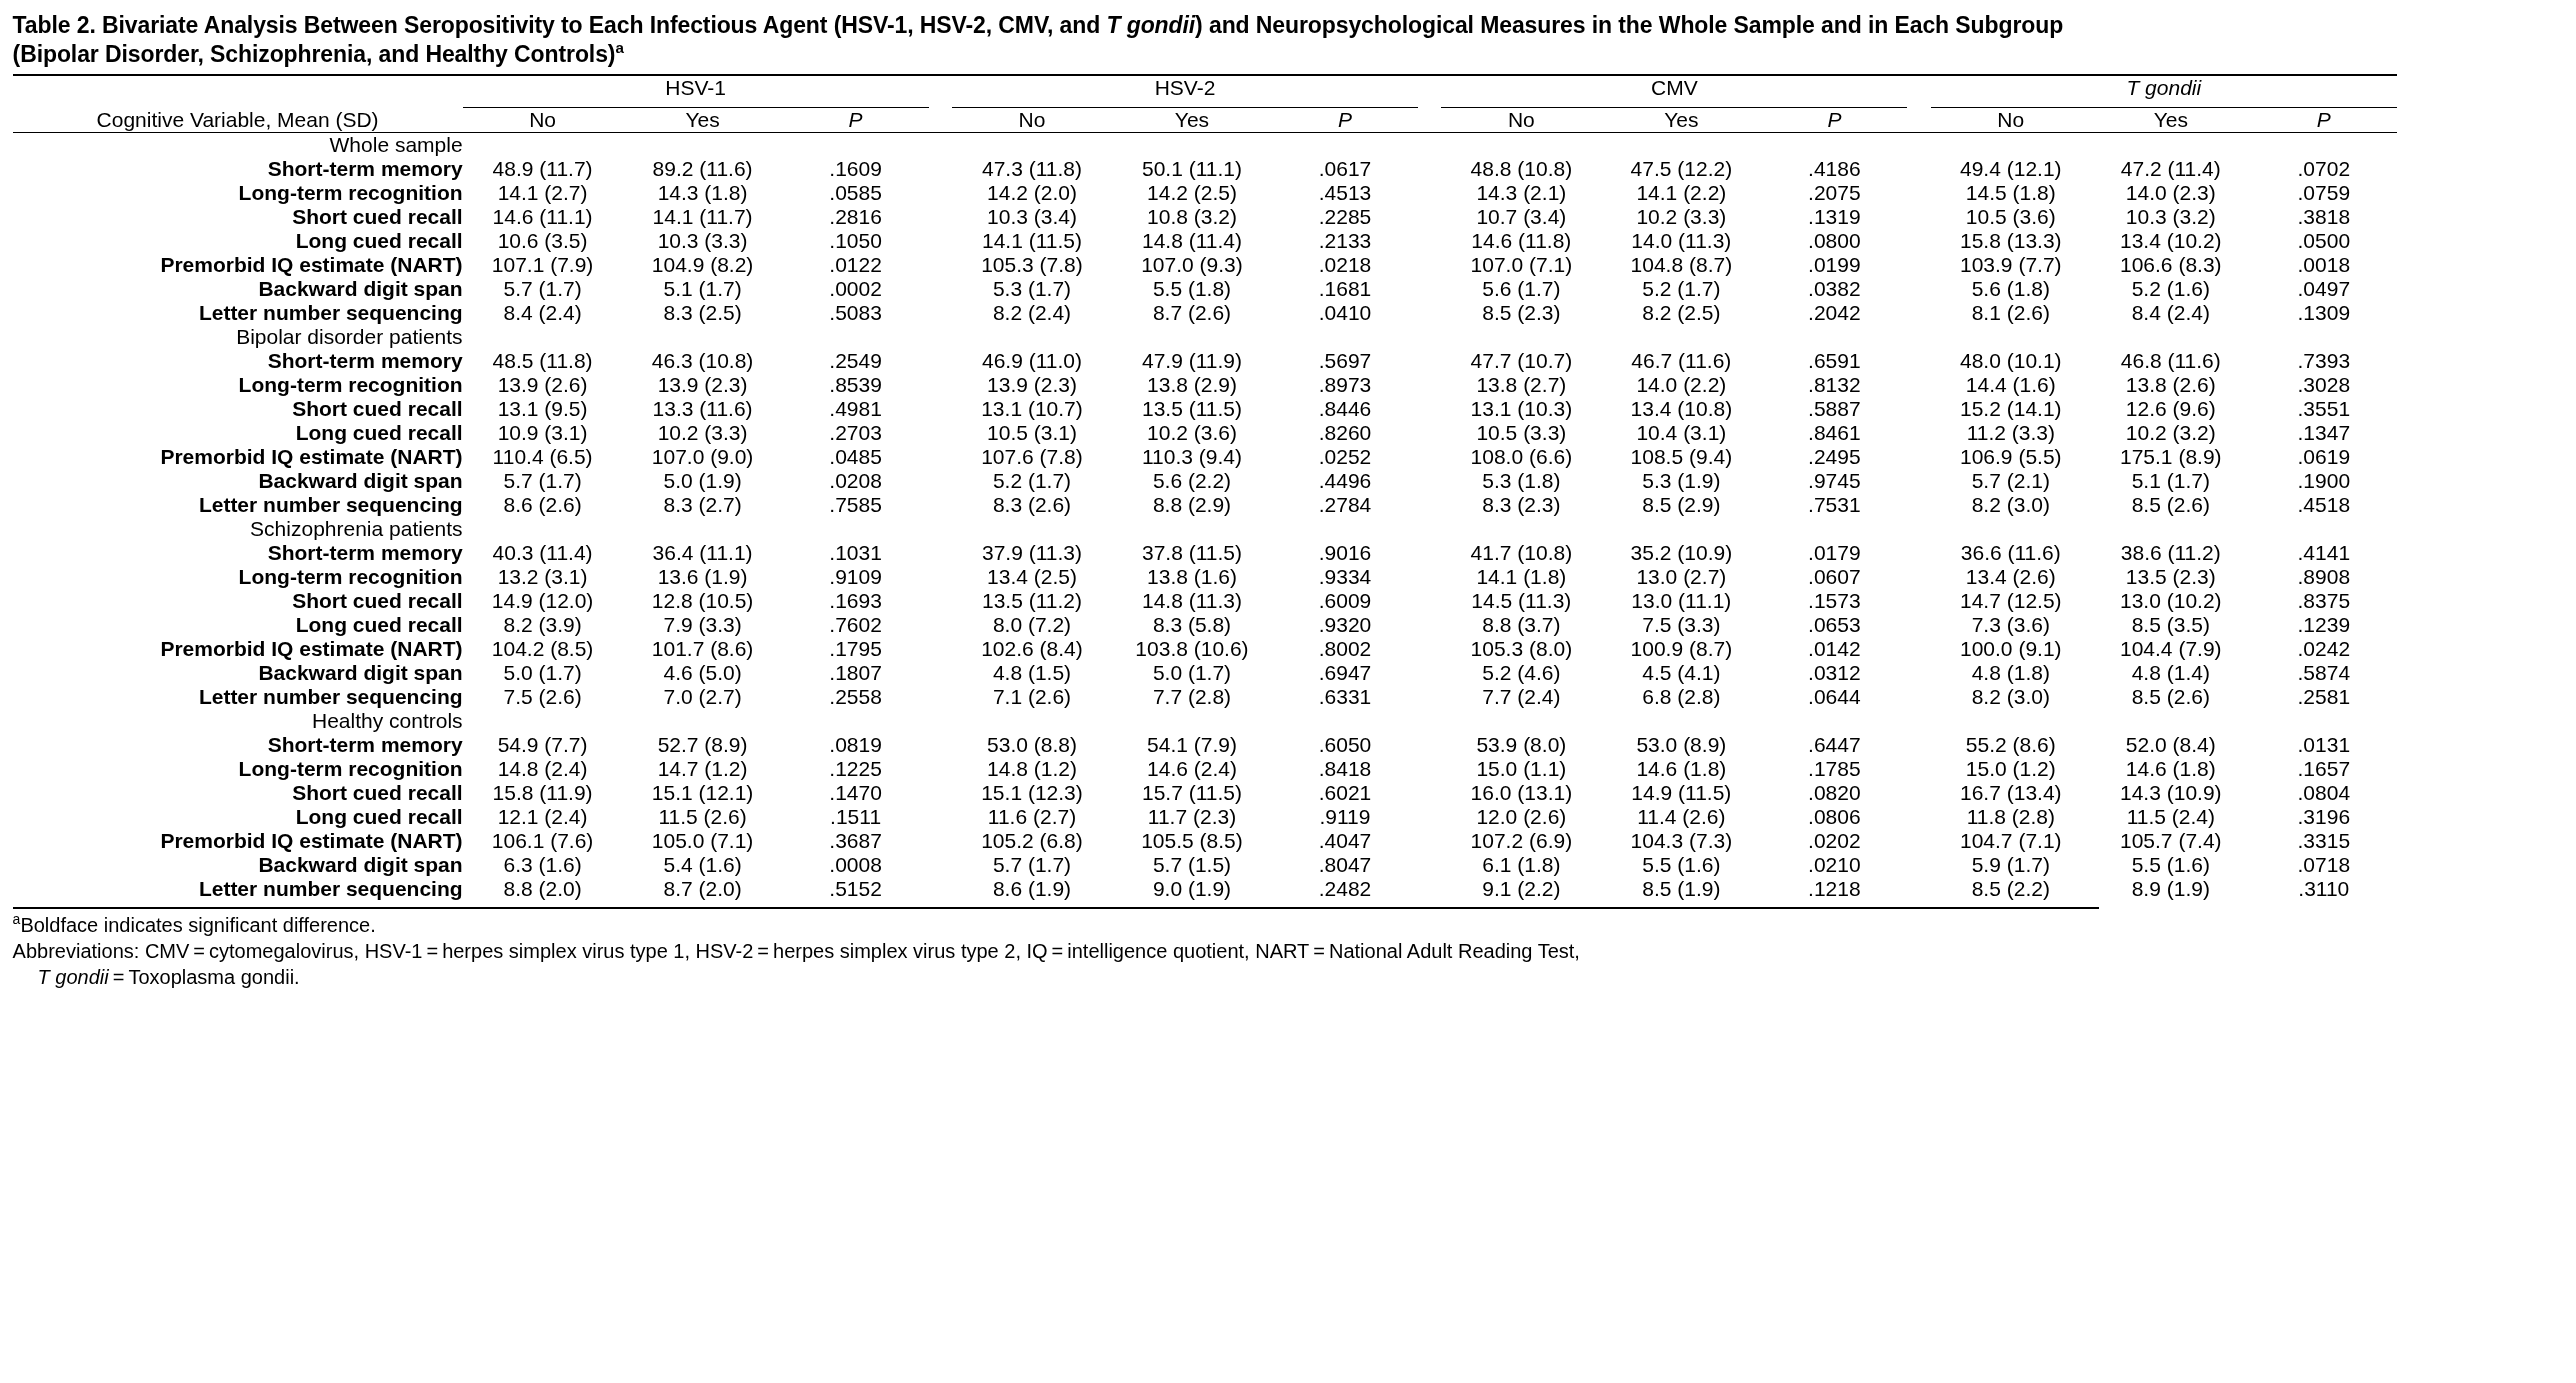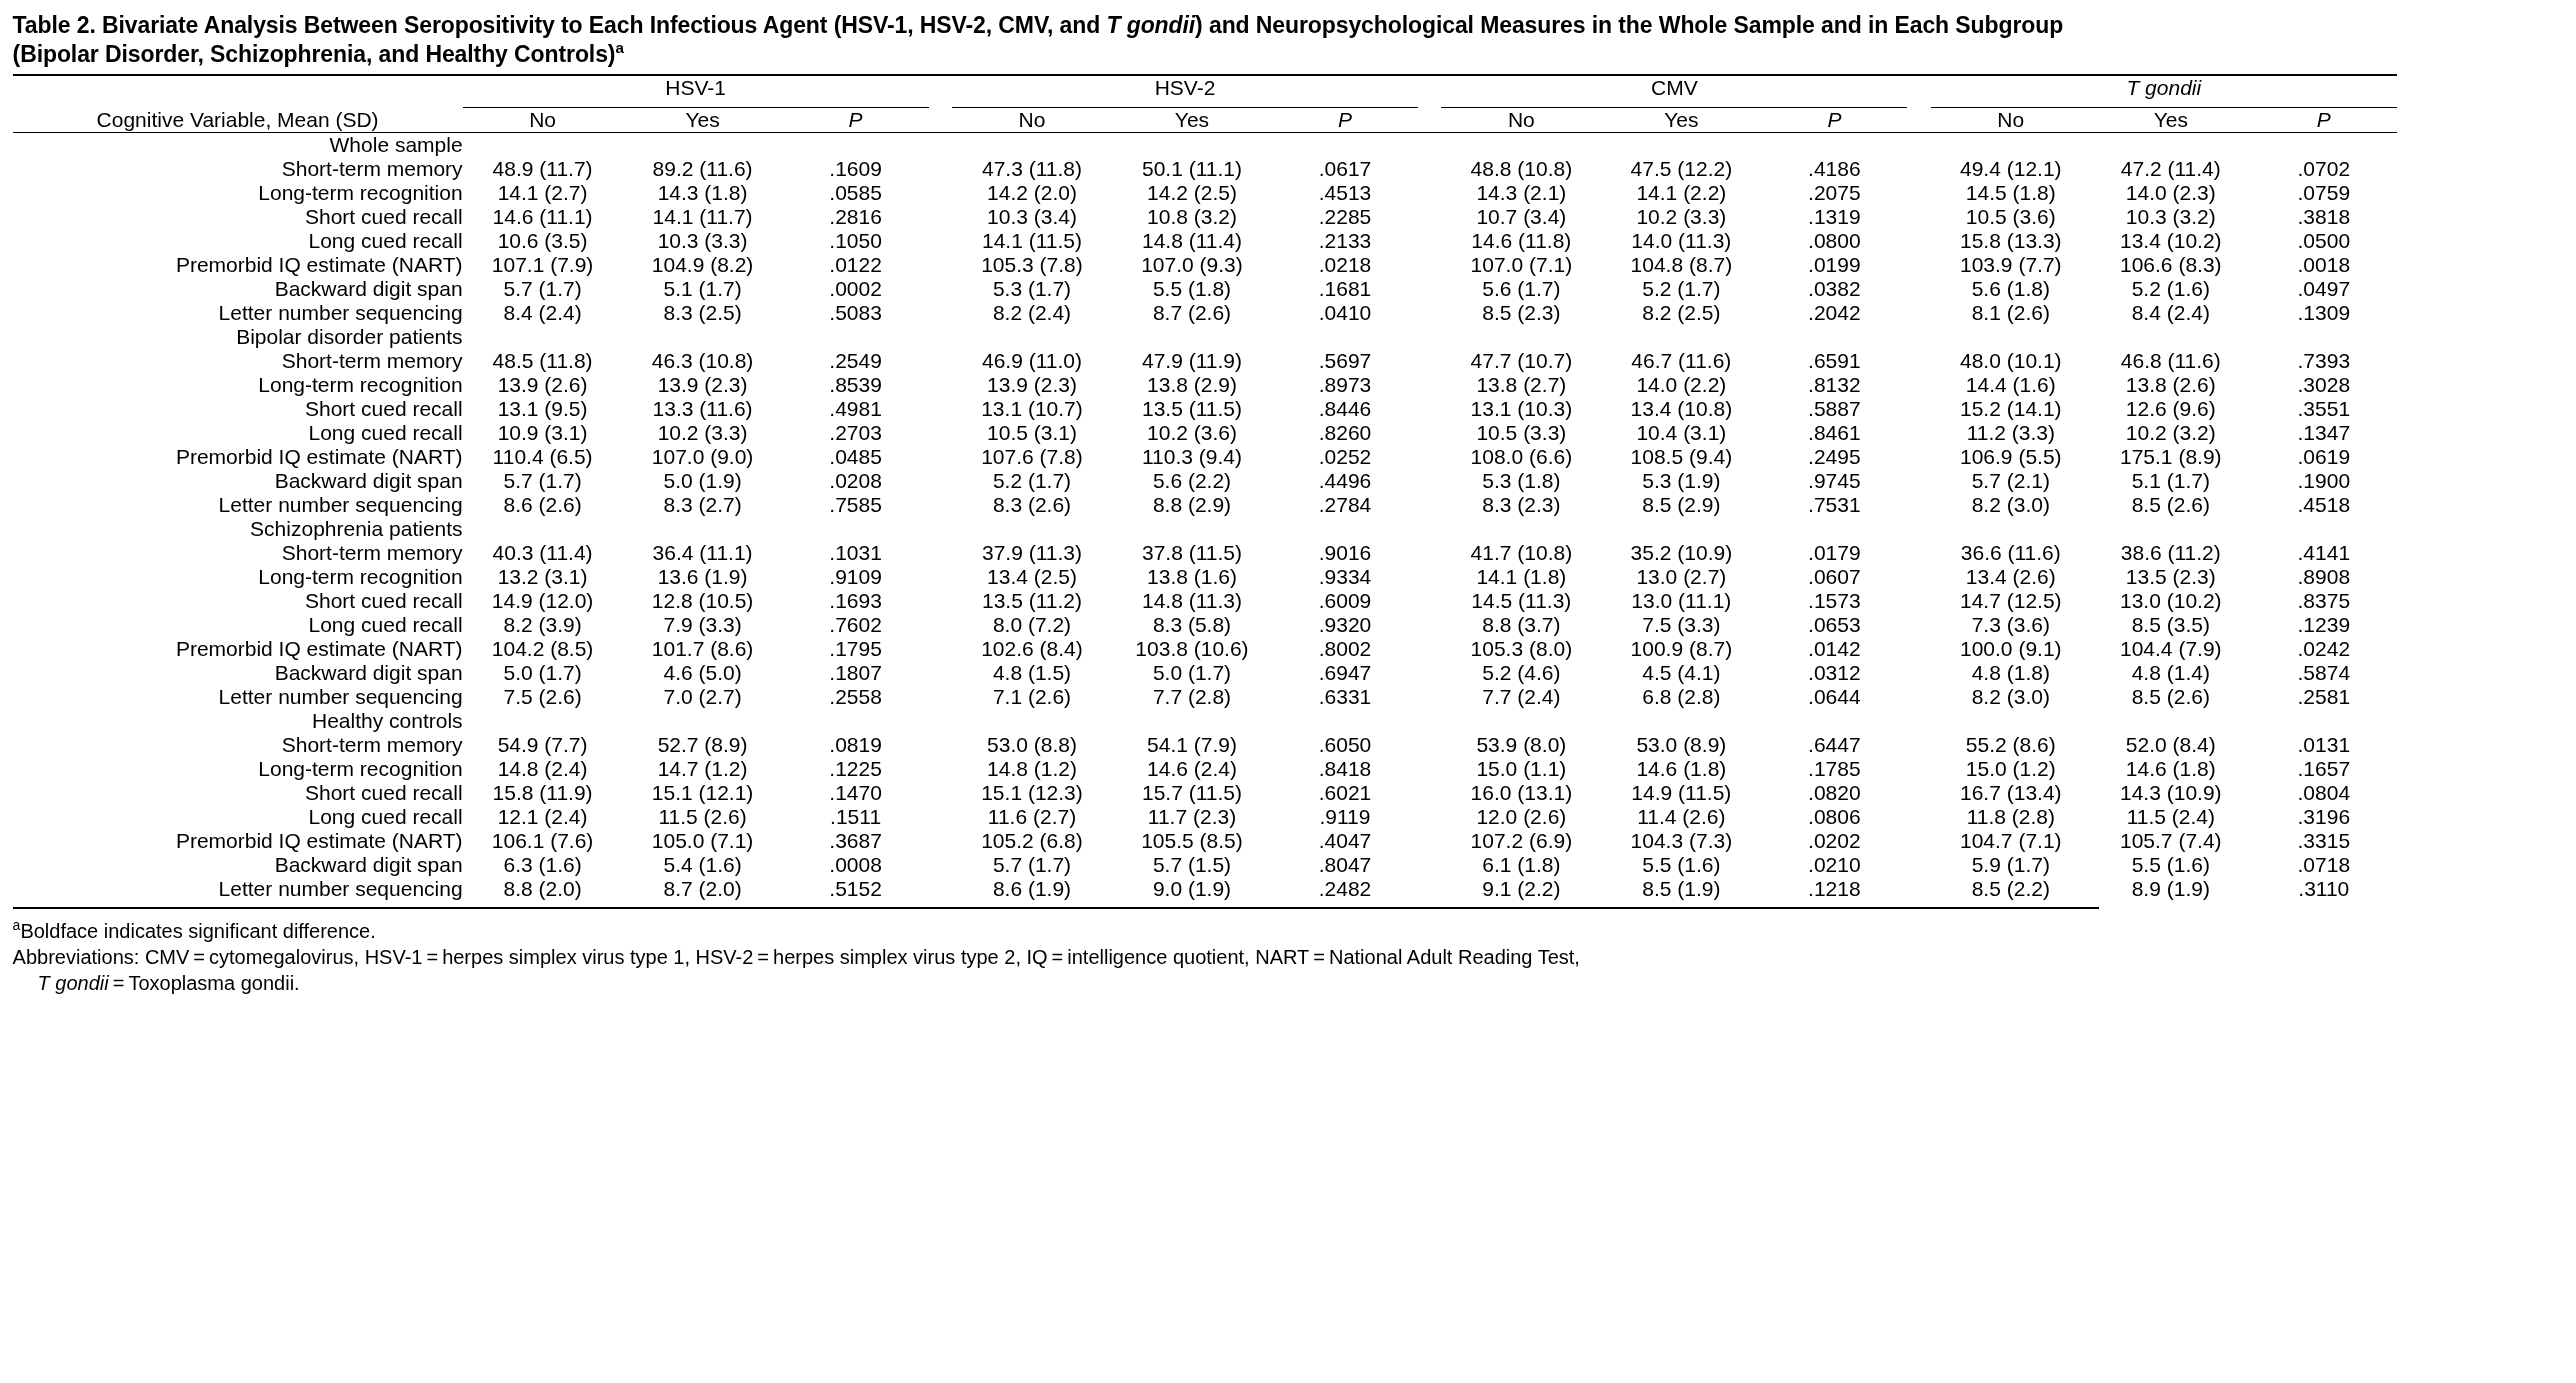--- a/index.html
+++ b/index.html
@@ -61,29 +61,29 @@
   .colhdr td.pcol { font-style: italic; }
 
   td.lead { text-align: right; padding-left: 0.9px; }
   td.num  { text-align: center; }
 
   .sectionrow td {
     padding-top: 6.3px;
     padding-bottom: 0.9px;
   }
   .datarow td { padding-top: 0.9px; padding-bottom: 0.9px; }
-  .datarow td.lead { padding-left: 31px; }
+  .datarow td.lead { padding-left: 31px; font-weight: bold; }
   .bold { font-weight: bold; }
 
   .gap { width: 23.4px; }
 
   .footnotes {
     font-size: 20px;
     line-height: 1.30;
-    padding-top: 9px;
+    padding-top: 3px;
   }
   .footnotes div { white-space: nowrap; }
   .footnotes sup { font-size: 0.7em; vertical-align: super; line-height: 0; }
   .footnotes .indent { padding-left: 25px; }
   .footnotes .ital { font-style: italic; }
   .botrule { border-top: 2.7px solid #000; margin-top: 5.4px; }
 </style>
 </head>
 <body>
 

